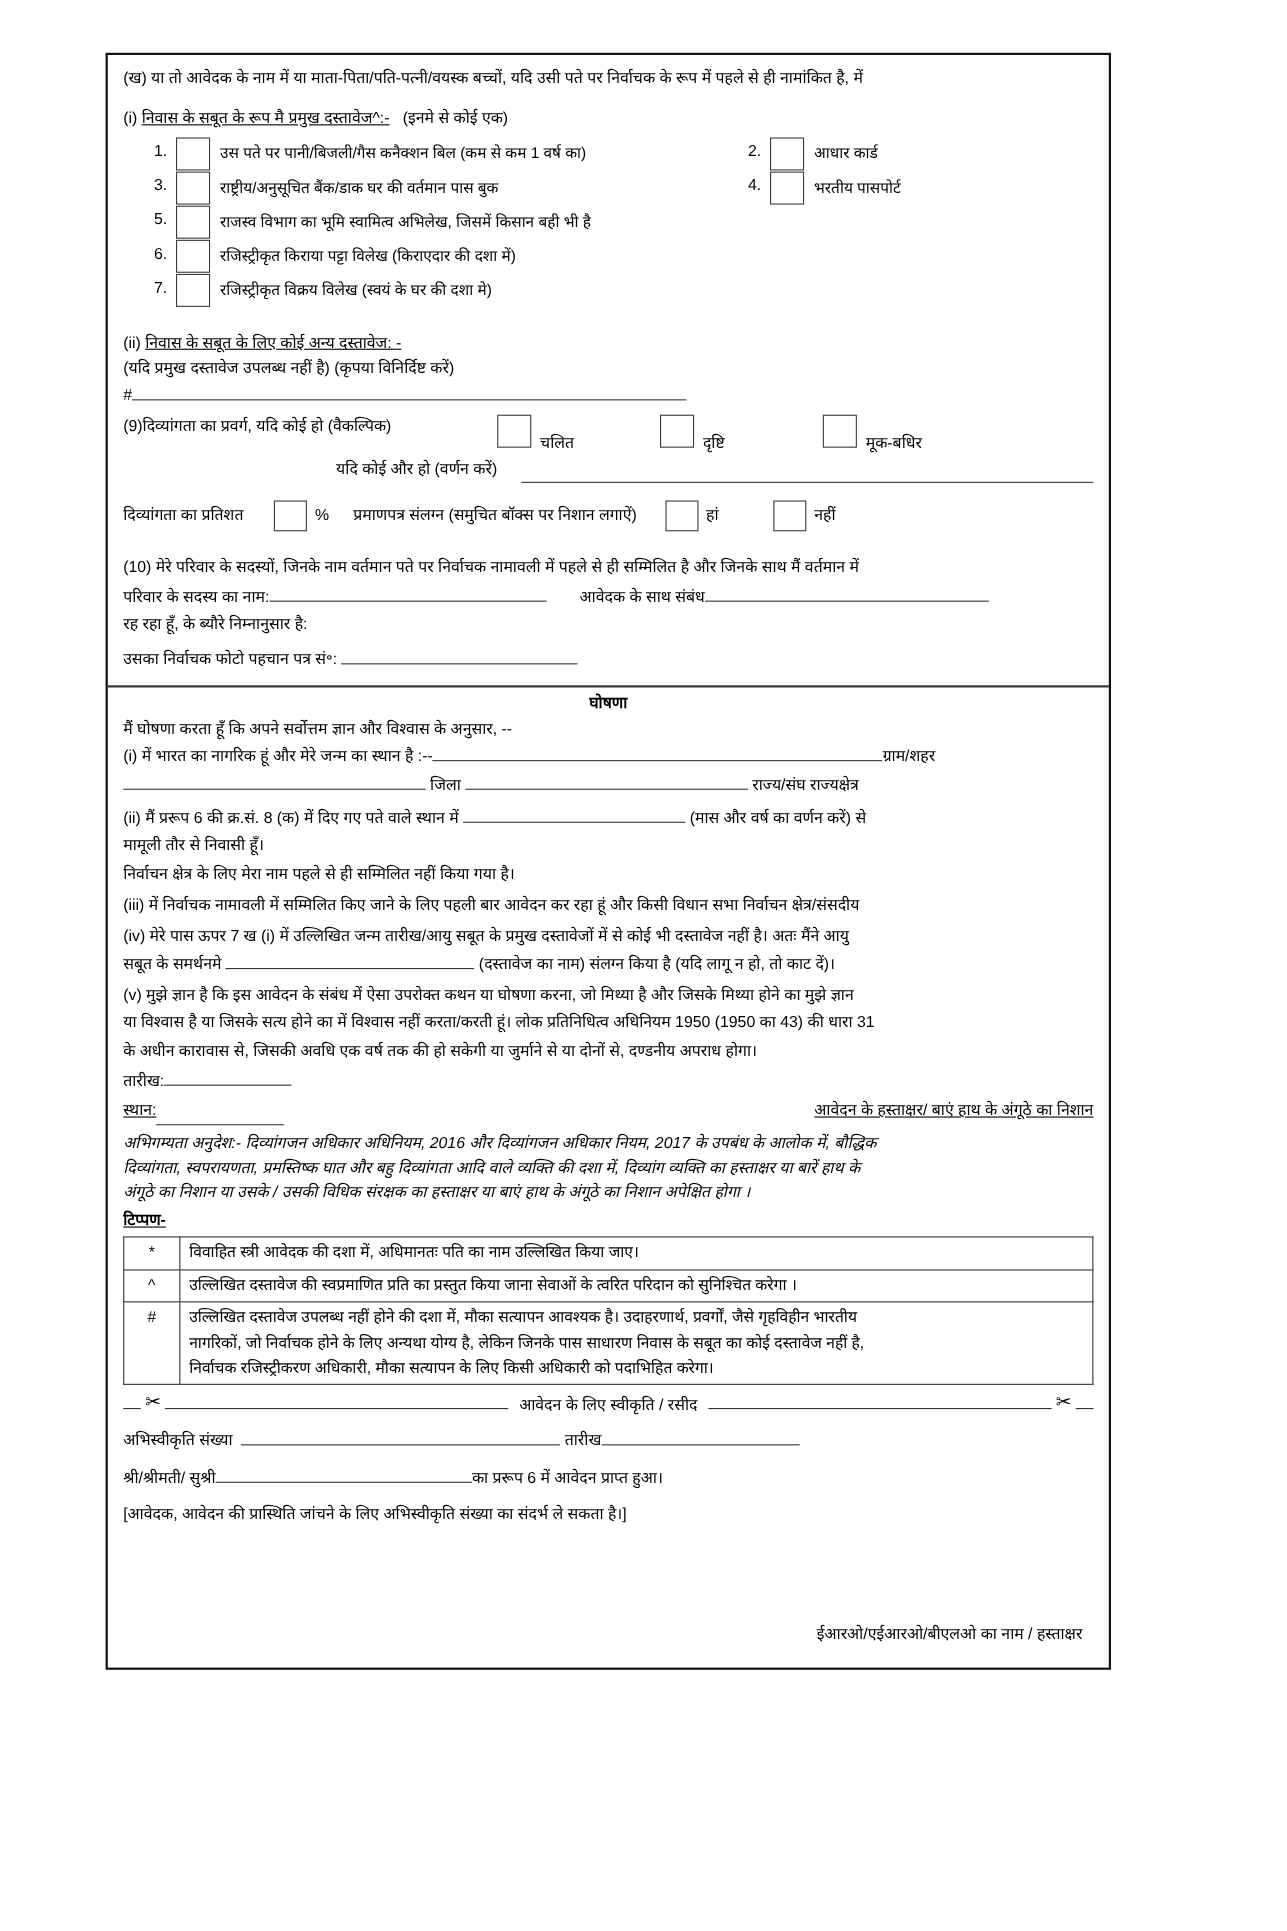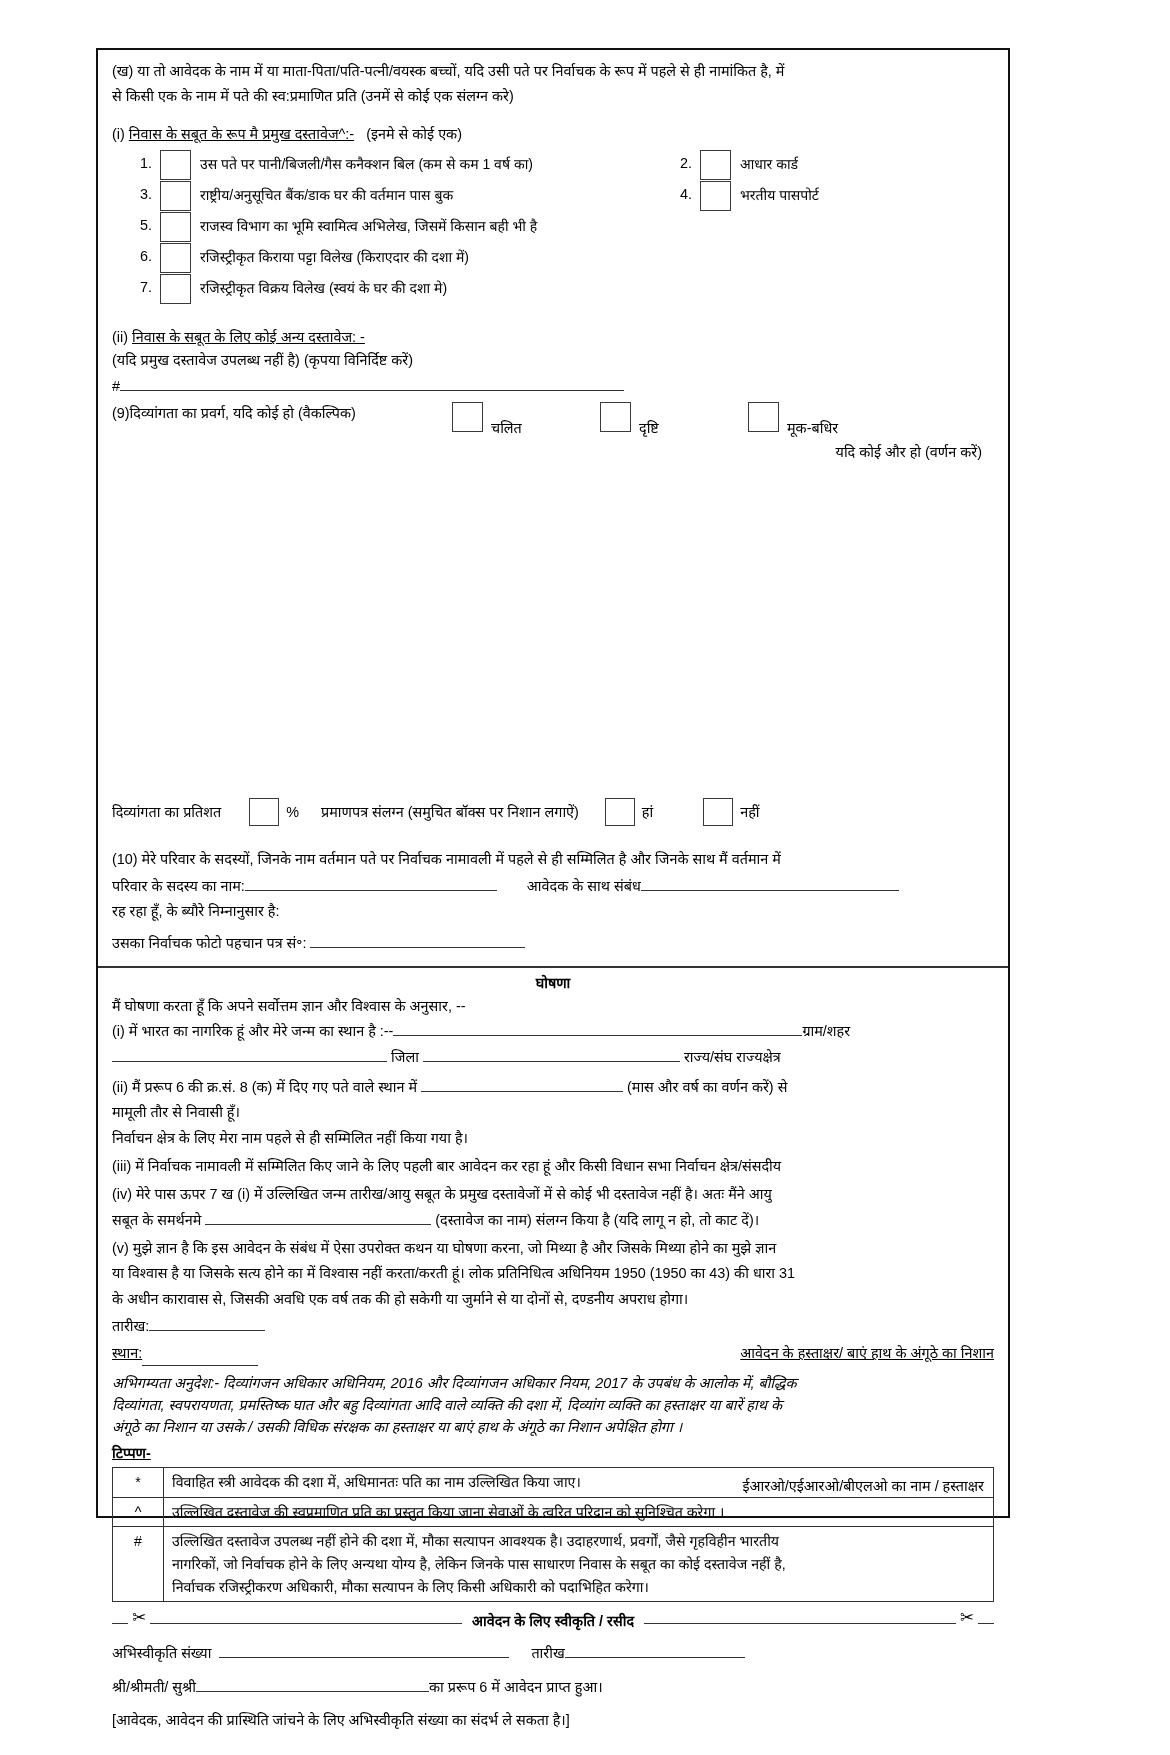--- a/index.html
+++ b/index.html
@@ -93,38 +93,37 @@
   }
   .cutline .line{
     position:absolute;left:0;right:0;top:13px;border-top:1px solid #333;
   }
   .cutline .sc{
     position:absolute;top:-1px;background:#fff;padding:0 4px;font-size:17px;line-height:1;
   }
   .cutline .sc.left{left:16px;}
   .cutline .sc.right{right:16px;}
   .cutline .ttlwrap{position:absolute;left:0;right:0;top:0;text-align:center;}
-  .cutline .ttlwrap span{background:#fff;padding:0 10px;font-weight:bold;}
+  .cutline .ttlwrap span{background:#fff;padding:0 10px;font-weight:normal;}
 
   .footer-sign{
     position:absolute;
     right:24px;
     bottom:18px;
     font-size:14.4px;
   }
   .rel{position:relative;}
 </style>
 </head>
 <body>
 
 <div class="page">
   <div class="inner rel">
 
     <div class="para">(ख) या तो आवेदक के नाम में या माता-पिता/पति-पत्नी/वयस्क बच्चों, यदि उसी पते पर निर्वाचक के रूप में पहले से ही नामांकित है, में</div>
-    <div class="para">से किसी एक के नाम में पते की स्व:प्रमाणित प्रति (उनमें से कोई एक संलग्न करे)</div>
 
     <div class="sp">
       <span>(i)</span>
       <span class="u">निवास के सबूत के रूप मै प्रमुख दस्तावेज^:-</span>
       &nbsp;
       <span>(इनमे से कोई एक)</span>
     </div>
 
     <div class="doclist">
       <div class="docrow">
@@ -196,21 +195,21 @@
       <div class="dis-opt" style="width:148px;">
         <div class="cbx"></div>
         <div class="olab">दृष्टि</div>
       </div>
       <div class="dis-opt">
         <div class="cbx"></div>
         <div class="olab">मूक-बधिर</div>
       </div>
     </div>
 
-    <div style="display:flex;align-items:flex-end;margin-top:1px;flex-direction:column;">
+    <div style="display:flex;align-items:flex-end;margin-top:1px;">
       <div style="width:340px;flex:0 0 340px;text-align:right;padding-right:12px;">यदि कोई और हो (वर्णन करें)</div>
       <div style="flex:1;border-bottom:1px solid #333;height:18px;margin-left:10px;"></div>
     </div>
 
     <div class="pct-wrap">
       <span>दिव्यांगता का प्रतिशत</span>
       <span class="cbx sm" style="margin-left:28px;margin-right:7px;"></span>
       <span>%</span>
       <span style="margin-left:22px;">प्रमाणपत्र संलग्न (समुचित बॉक्स पर निशान लगाऐं)</span>
       <span class="cbx sm" style="margin-left:26px;margin-right:7px;"></span>
@@ -306,21 +305,21 @@
 
     <div class="cutline">
       <div class="line"></div>
       <div class="sc left">✂</div>
       <div class="sc right">✂</div>
       <div class="ttlwrap"><span>आवेदन के लिए स्वीकृति / रसीद</span></div>
     </div>
 
     <div class="para" style="margin-top:10px;">
       <span>अभिस्वीकृति संख्या</span>&nbsp;&nbsp;<span class="rule" style="width:290px;"></span>
-      <span style="margin-left:18px;text-align:center;">तारीख</span><span class="rule" style="width:180px;"></span>
+      <span style="text-align:center;">तारीख</span><span class="rule" style="width:180px;"></span>
     </div>
 
     <div class="para" style="margin-top:10px;">
       <span>श्री/श्रीमती/ सुश्री</span><span class="rule" style="width:233px;"></span><span>का प्ररूप 6 में आवेदन प्राप्त हुआ।</span>
     </div>
 
     <div class="para" style="margin-top:10px;">[आवेदक, आवेदन की प्रास्थिति जांचने के लिए अभिस्वीकृति संख्या का संदर्भ ले सकता है।]</div>
 
     <div class="footer-sign">ईआरओ/एईआरओ/बीएलओ का नाम / हस्ताक्षर</div>
   </div>

